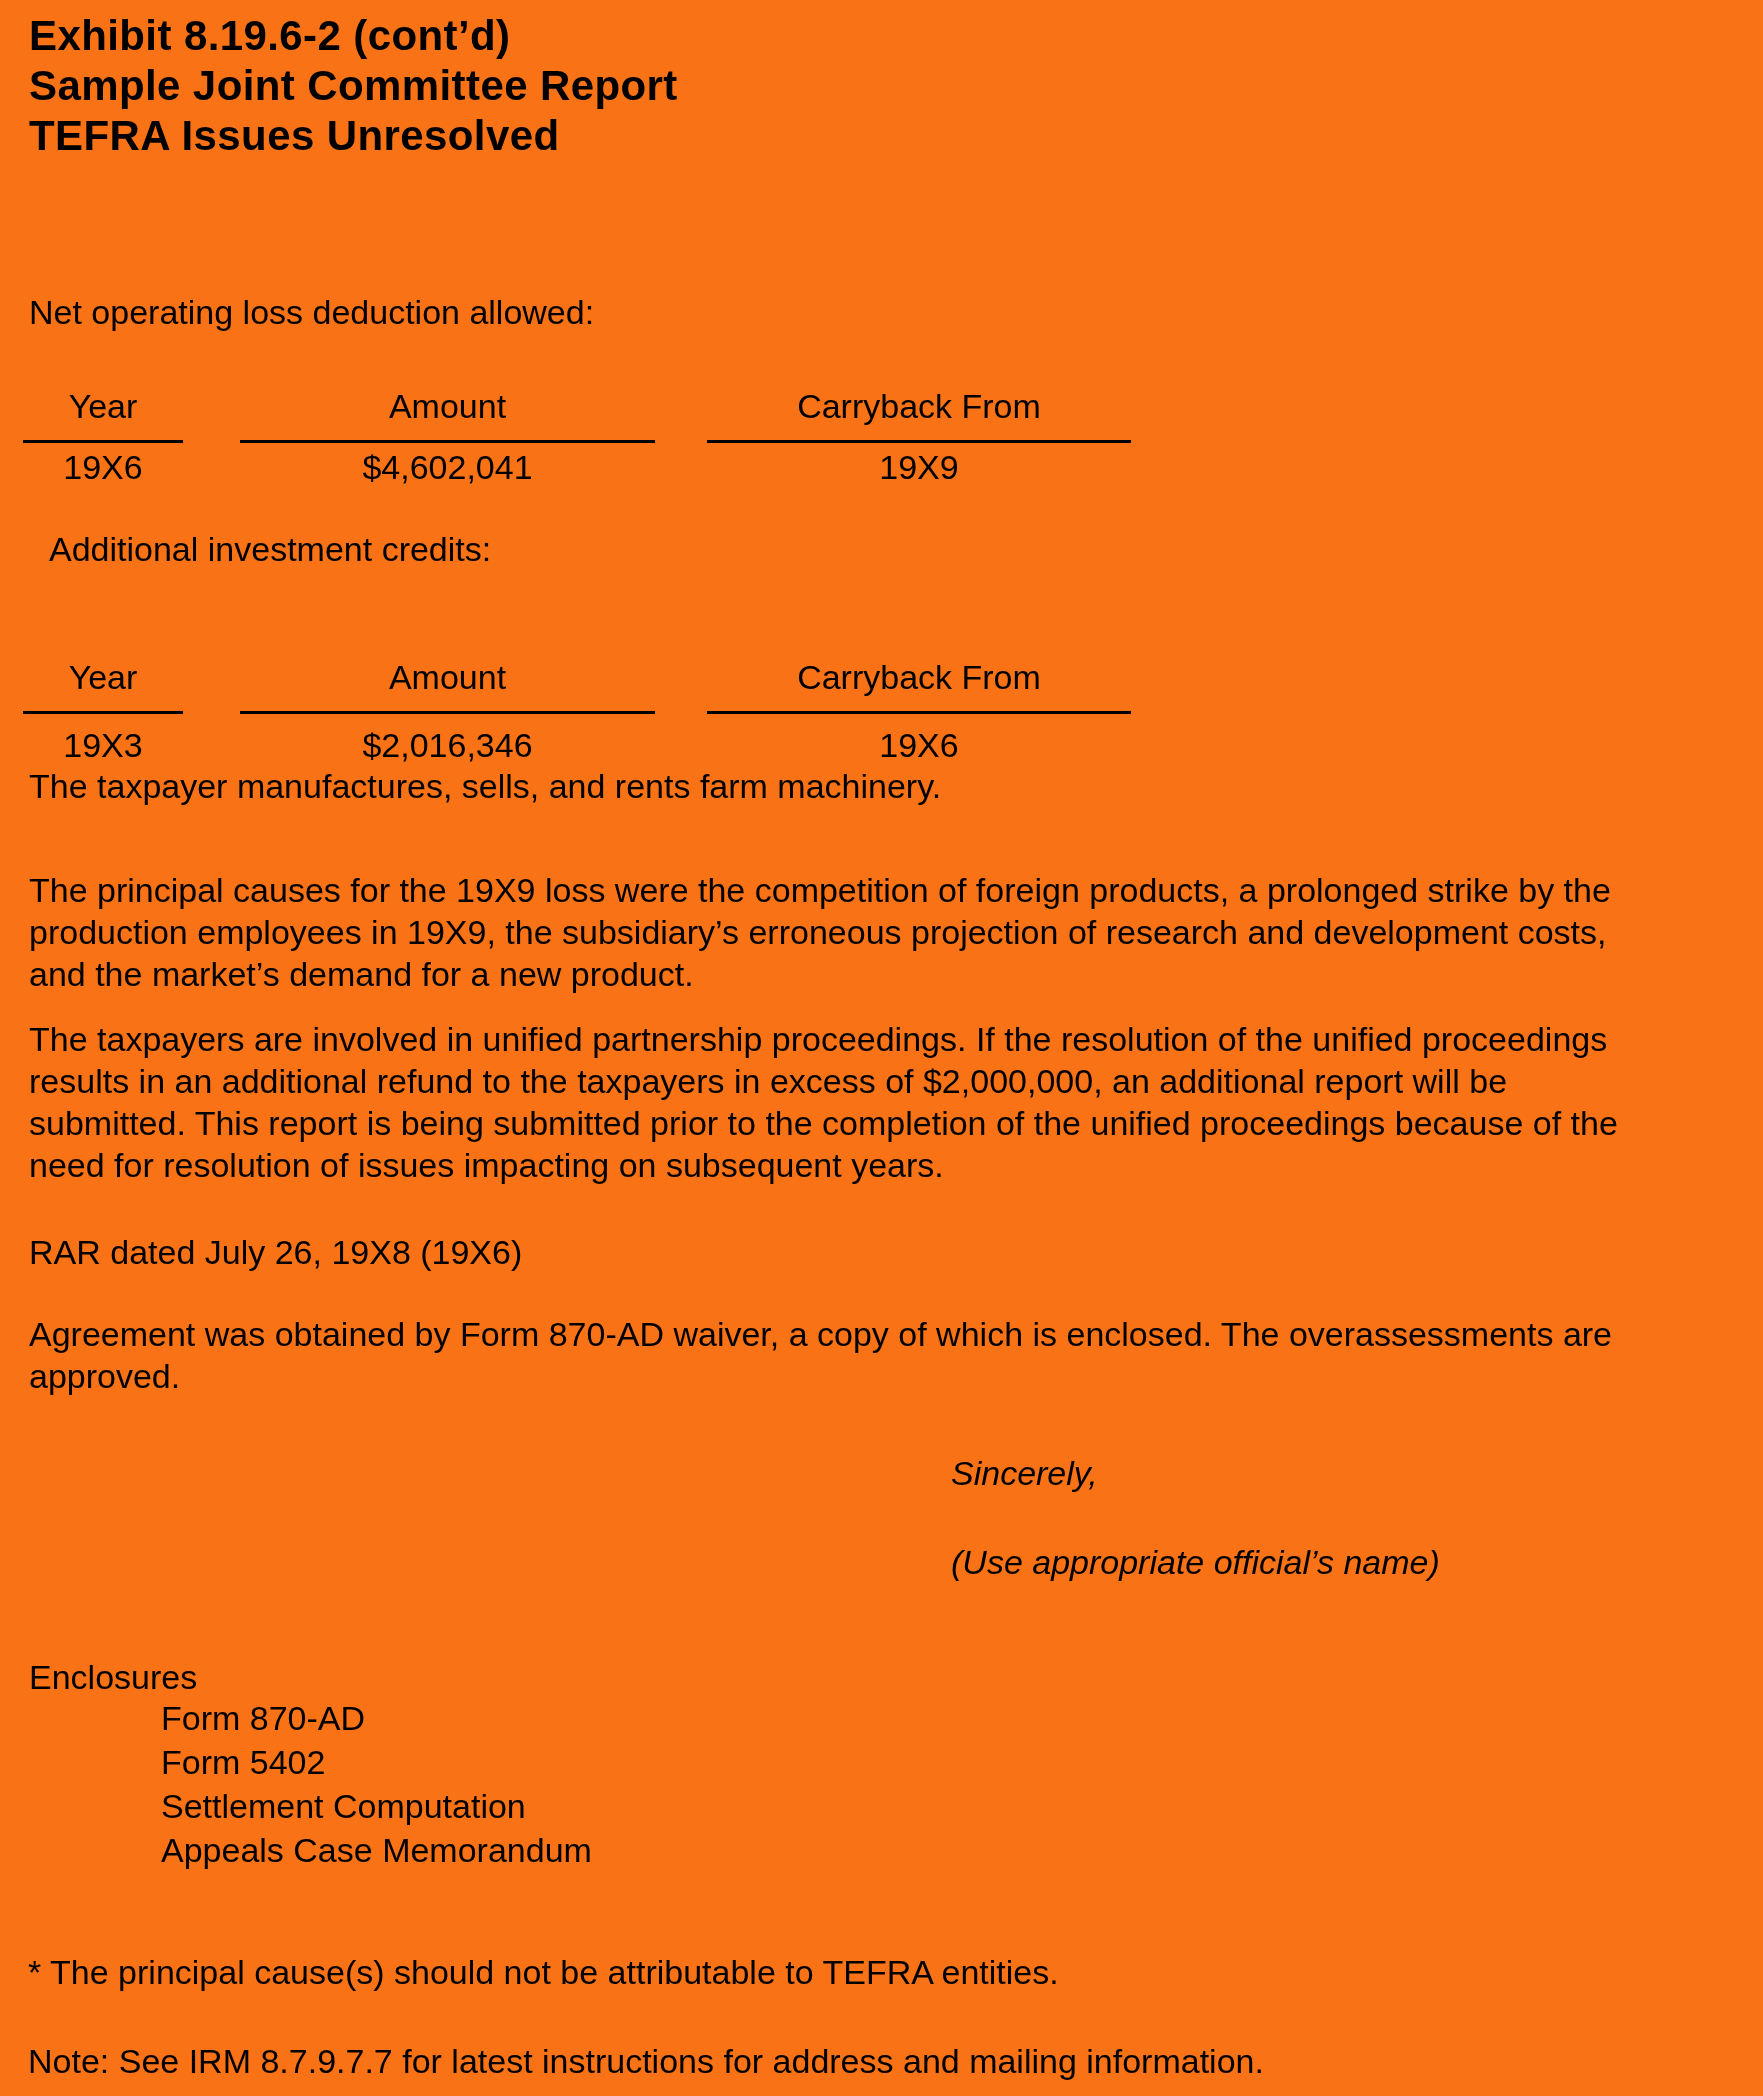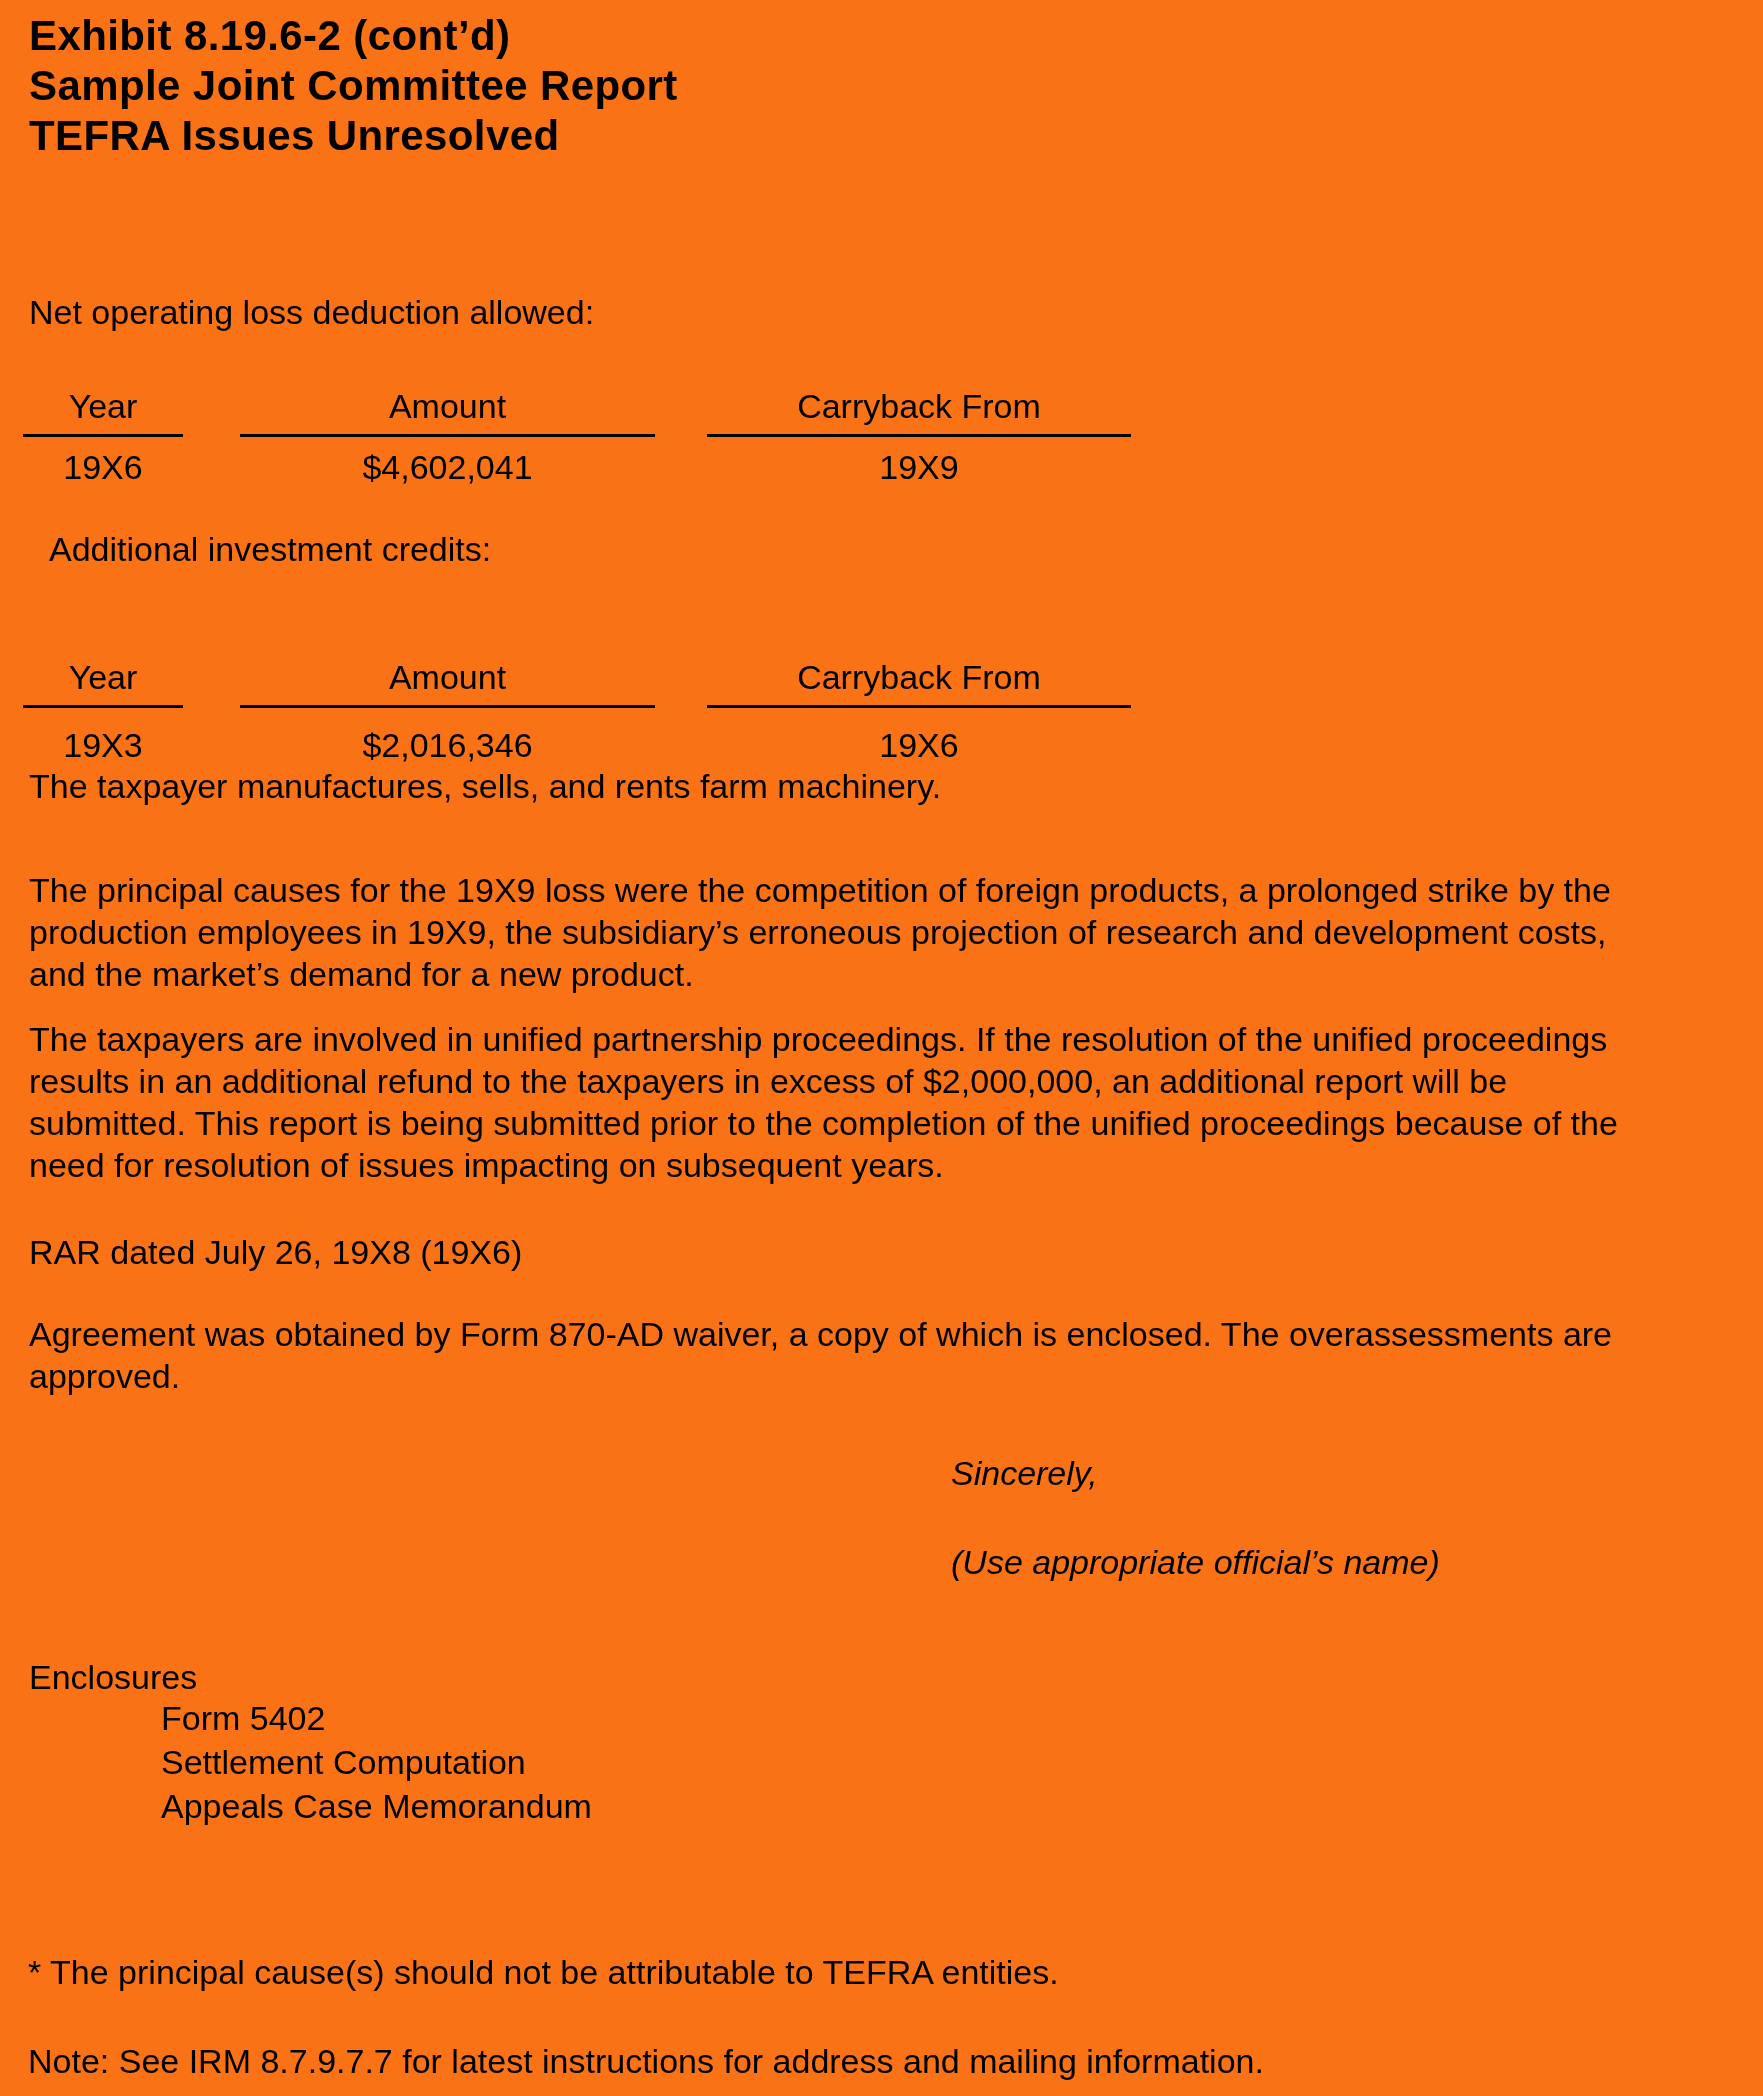--- a/index.html
+++ b/index.html
@@ -21,21 +21,21 @@
     font-size:34px;line-height:42px;
     white-space:pre-line;
     width:1720px;
   }
   .section-label{left:29px;}
   .table-row{left:0;top:0;width:1764px;height:53px;}
   .cell{position:absolute;text-align:center;font-size:34px;line-height:42px;}
   .cell.c1{left:23px;width:160px;}
   .cell.c2{left:240px;width:415px;}
   .cell.c3{left:707px;width:424px;}
-  .hdr .cell{border-bottom:3.5px solid #000;padding-bottom:7px;}
+  .hdr .cell{border-bottom:3.5px solid #000;padding-bottom:13px;}
   .closing{font-size:34px;line-height:42px;font-style:italic;}
   .enclosure-list{left:161px;top:1696px;font-size:34px;line-height:44px;}
   .footnote{left:28px;font-size:34px;line-height:42px;white-space:pre-line;}
 </style>
 </head>
 <body>
 
 <div id="page">
 
   <div class="abs doc-title">Exhibit 8.19.6-2 (cont’d)
@@ -84,20 +84,21 @@
   <div class="abs body-text" style="left:29px;top:1313px;">Agreement was obtained by Form 870-AD waiver, a copy of which is enclosed. The overassessments are
 approved.</div>
 
   <div class="abs closing" style="left:951px;top:1452px;">Sincerely,</div>
 
   <div class="abs body-text" style="left:29px;top:1656px;">Enclosures</div>
 
   <div class="abs closing" style="left:951px;top:1541px;">(Use appropriate official’s name)</div>
 
   <div class="abs enclosure-list">
+    <div>Form 870-AD</div>
     <div>Form 5402</div>
     <div>Settlement Computation</div>
     <div>Appeals Case Memorandum</div>
   </div>
 
   <div class="abs footnote" style="top:1951px;">* The principal cause(s) should not be attributable to TEFRA entities.</div>
 
   <div class="abs footnote" style="top:2040px;">Note: See IRM 8.7.9.7.7 for latest instructions for address and mailing information.</div>
 
 </div>

